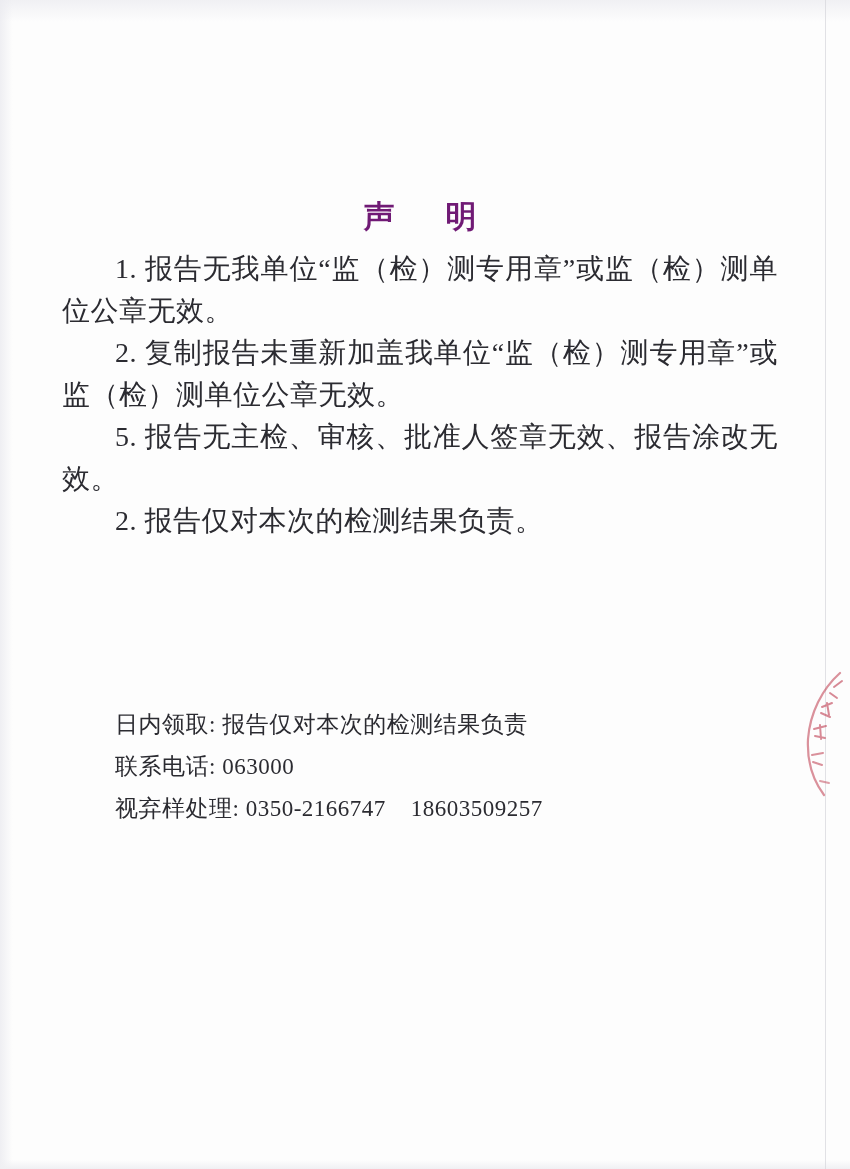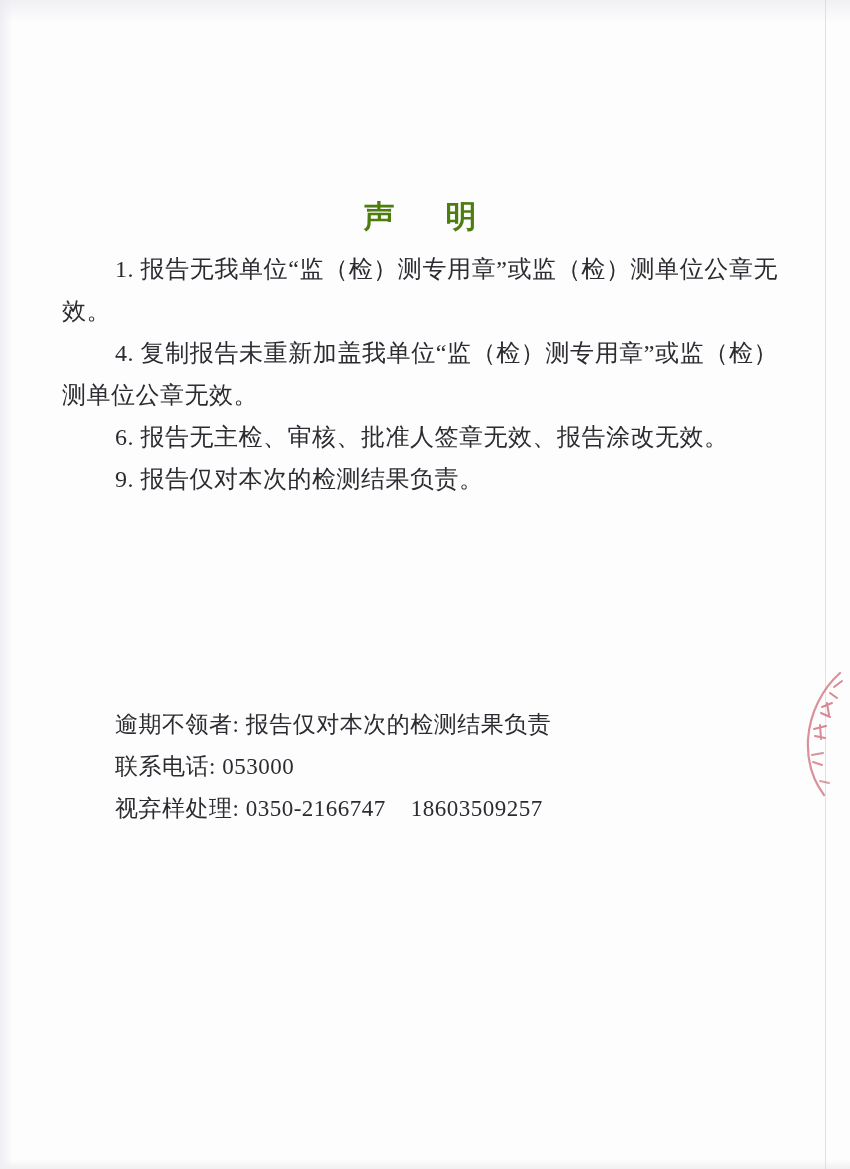--- a/index.html
+++ b/index.html
@@ -33,27 +33,27 @@
   }
   .title {
     position: absolute;
     left: 0; top: 196px; width: 100%;
     margin: 0;
     text-align: center;
     font-family: "Liberation Sans", "DejaVu Sans", sans-serif;
     font-weight: bold;
     font-size: 31px;
     letter-spacing: 10px;
-    color: #4d7c0f;
+    color: #701a75;
   }
   .items {
     position: absolute;
     left: 62px; top: 248px;
     width: 716px;
-    font-size: 24px;
+    font-size: 28px;
     line-height: 42px;
     text-align: justify;
     text-justify: inter-ideograph;
   }
   .items p {
     margin: 0;
     text-indent: 53px;
     letter-spacing: 0.5px;
   }
   .contact {
@@ -81,28 +81,28 @@
 
   <div class="edge-top"></div>
   <div class="edge-left"></div>
   <div class="edge-bottom"></div>
   <div class="scan-line-right"></div>
 
   <h1 class="title">声　明</h1>
 
   <div class="items">
     <p>1. 报告无我单位“监（检）测专用章”或监（检）测单位公章无效。</p>
-    <p>4. 复制报告未重新加盖我单位“监（检）测专用章”或监（检）测单位公章无效。</p>
-    <p>6. 报告无主检、审核、批准人签章无效、报告涂改无效。</p>
-    <p>9. 报告仅对本次的检测结果负责。</p>
+    <p>2. 复制报告未重新加盖我单位“监（检）测专用章”或监（检）测单位公章无效。</p>
+    <p>5. 报告无主检、审核、批准人签章无效、报告涂改无效。</p>
+    <p>2. 报告仅对本次的检测结果负责。</p>
   </div>
 
   <div class="contact">
-    <div class="contact-row"><span class="label">逾期不领者: </span><span>报告仅对本次的检测结果负责</span></div>
-    <div class="contact-row"><span class="label">联系电话: </span><span>053000</span></div>
+    <div class="contact-row"><span class="label">日内领取: </span><span>报告仅对本次的检测结果负责</span></div>
+    <div class="contact-row"><span class="label">联系电话: </span><span>063000</span></div>
     <div class="contact-row"><span class="label">视弃样处理: </span><span>0350-2166747    18603509257</span></div>
   </div>
 
   <svg class="stamp" viewBox="0 0 56 150" xmlns="http://www.w3.org/2000/svg">
 
     <g stroke="#c2485a" fill="none" stroke-linecap="round">
       <path d="M 46 18 C 28 34, 16 58, 14 84 C 13 104, 18 124, 30 140" stroke-width="2.2" opacity="0.8"></path>
       <path d="M 40 32 l 8 -6 M 36 38 l 7 5" stroke-width="2" opacity="0.85"></path>
       <path d="M 28 52 l 10 -4 M 27 58 l 9 4 M 33 48 l 2 12" stroke-width="2" opacity="0.85"></path>
       <path d="M 20 74 l 12 -3 M 21 81 l 10 2 M 26 70 l 1 14" stroke-width="2" opacity="0.85"></path>

